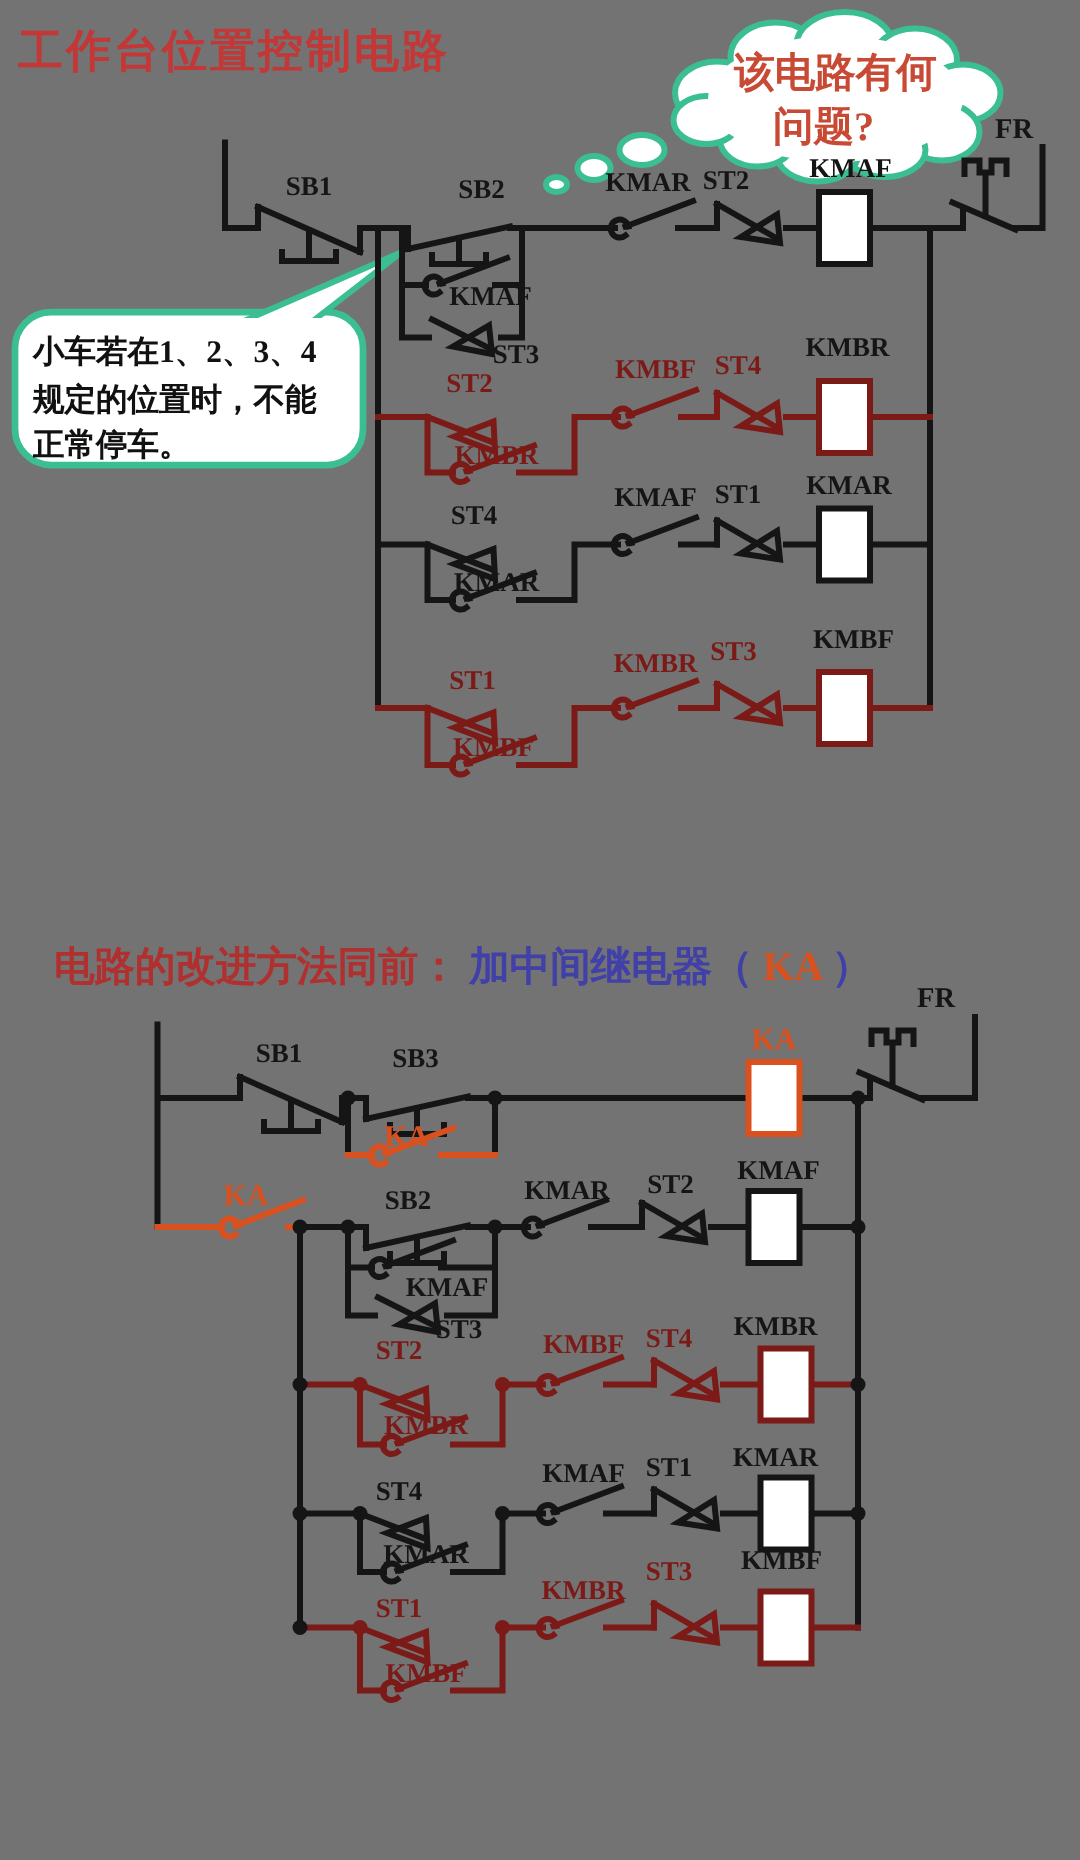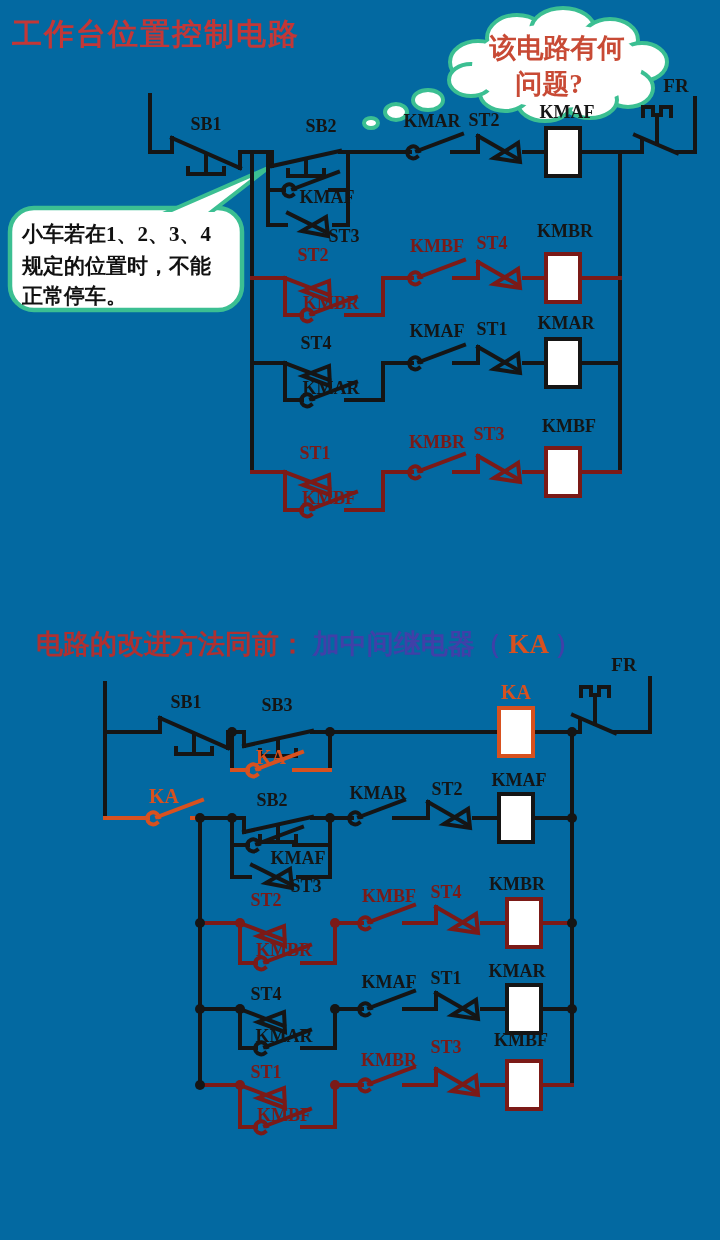--- a/index.html
+++ b/index.html
@@ -1,16 +1,16 @@
 <!DOCTYPE html>
 <html><head>
 <meta charset="utf-8">
 <style>
   html,body{margin:0;padding:0;background:#fff;}
-  .canvas{position:relative;width:720px;height:1240px;background:#0369a1;overflow:hidden;
+  .canvas{position:relative;width:720px;height:1240px;background:#737373;overflow:hidden;
           font-family:"Liberation Serif","DejaVu Serif",serif;}
   svg text{font-family:"Liberation Serif","DejaVu Serif",serif;}
   .lbl{font-size:18px;font-weight:bold;fill:#151515;}
   .lblr{font-size:18px;font-weight:bold;fill:#7b1a17;}
   .lblo{font-size:20px;font-weight:bold;fill:#d8511f;}
   .lblfr{font-size:19px;font-weight:bold;fill:#151515;}
   .title{font-size:30px;font-weight:bold;fill:#c33737;letter-spacing:2px;}
   .thought{font-size:27px;font-weight:bold;fill:#c84a35;}
   .callout{font-size:21px;font-weight:600;fill:#111;}
   .imp{font-size:27px;font-weight:bold;}

